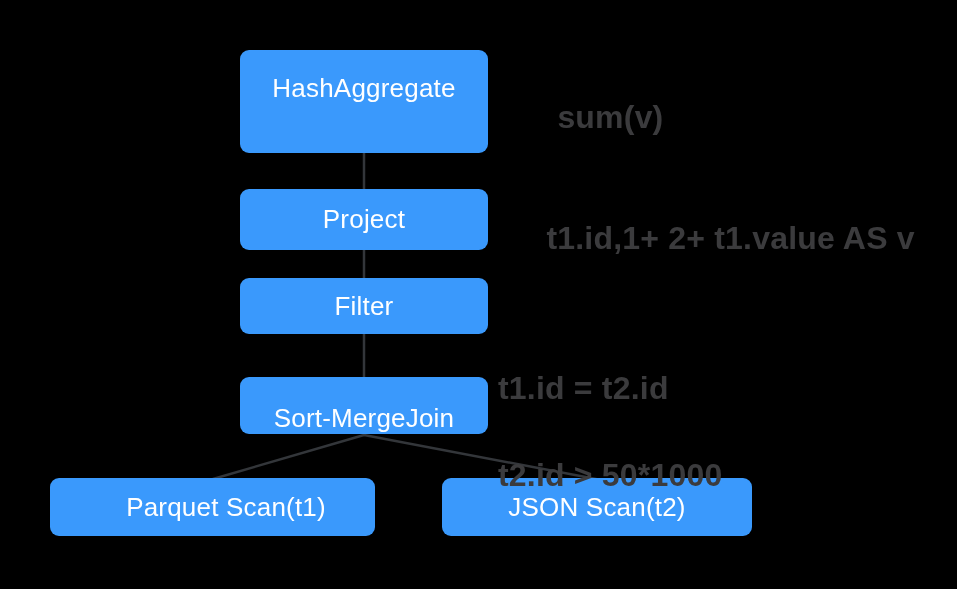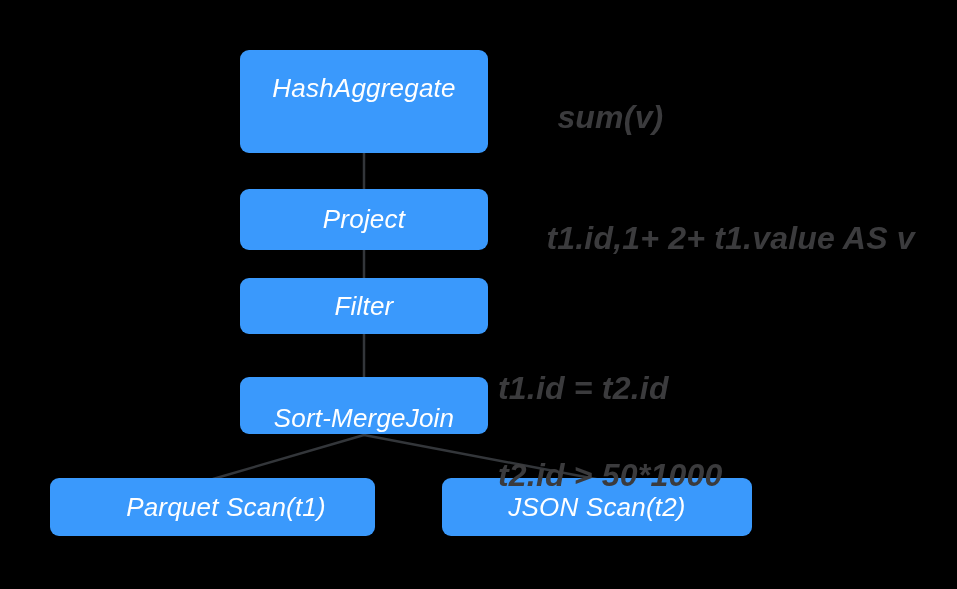--- a/index.html
+++ b/index.html
@@ -7,21 +7,20 @@
     padding: 0;
     background: #000000;
   }
   .canvas {
     position: relative;
     width: 957px;
     height: 589px;
     background: var(--background, #000);
     font-family: "Liberation Sans", sans-serif;
     overflow: hidden;
-    font-style: italic;
   }
   svg.wires {
     position: absolute;
     left: 0; top: 0;
     width: 957px; height: 589px;
     pointer-events: none;
   }
   svg.wires line {
     stroke: var(--connector, #33363a);
     stroke-width: 2.5;

